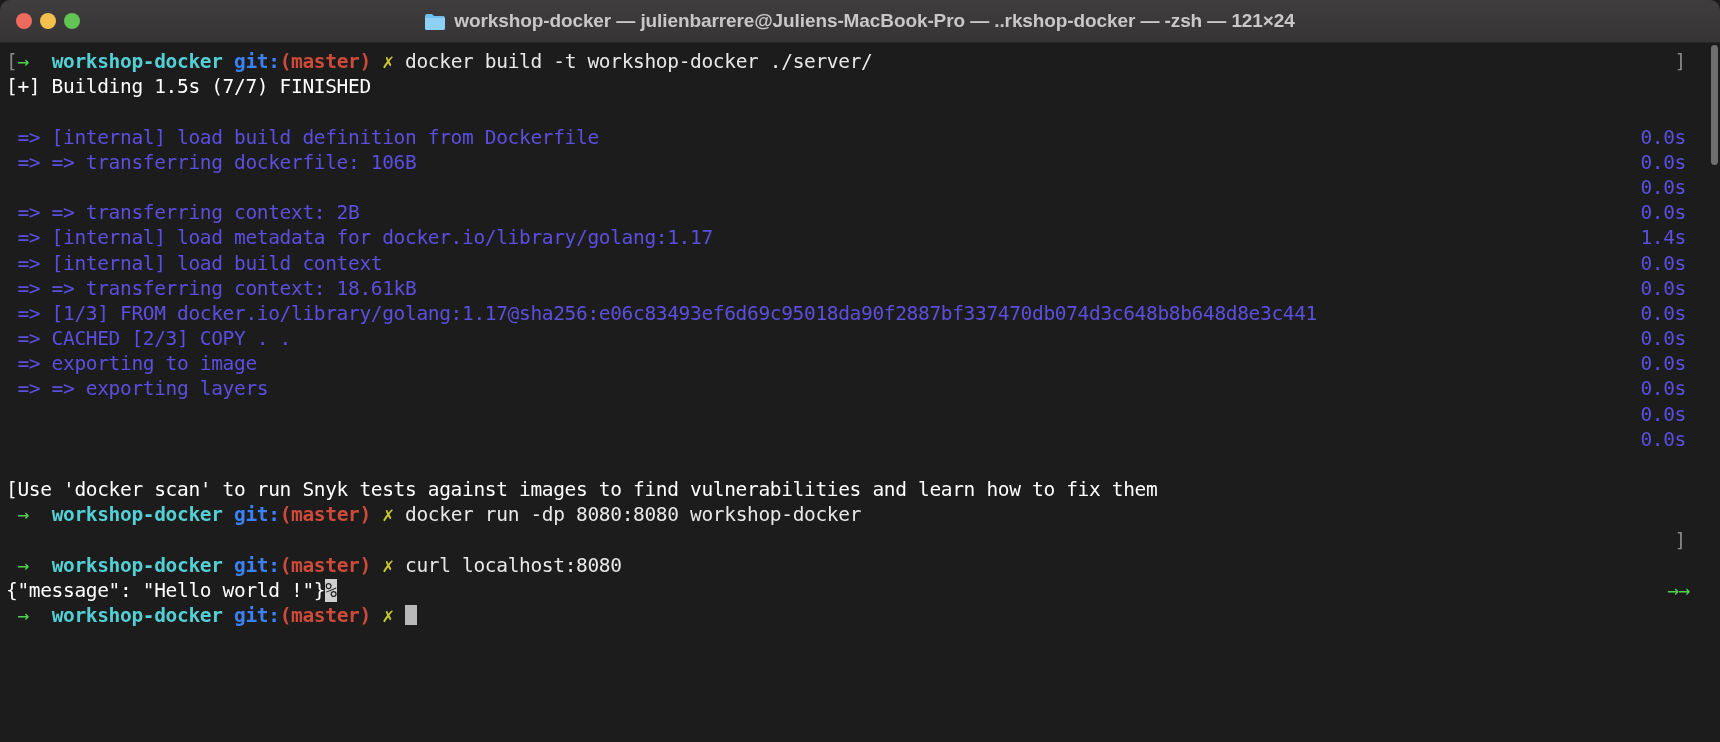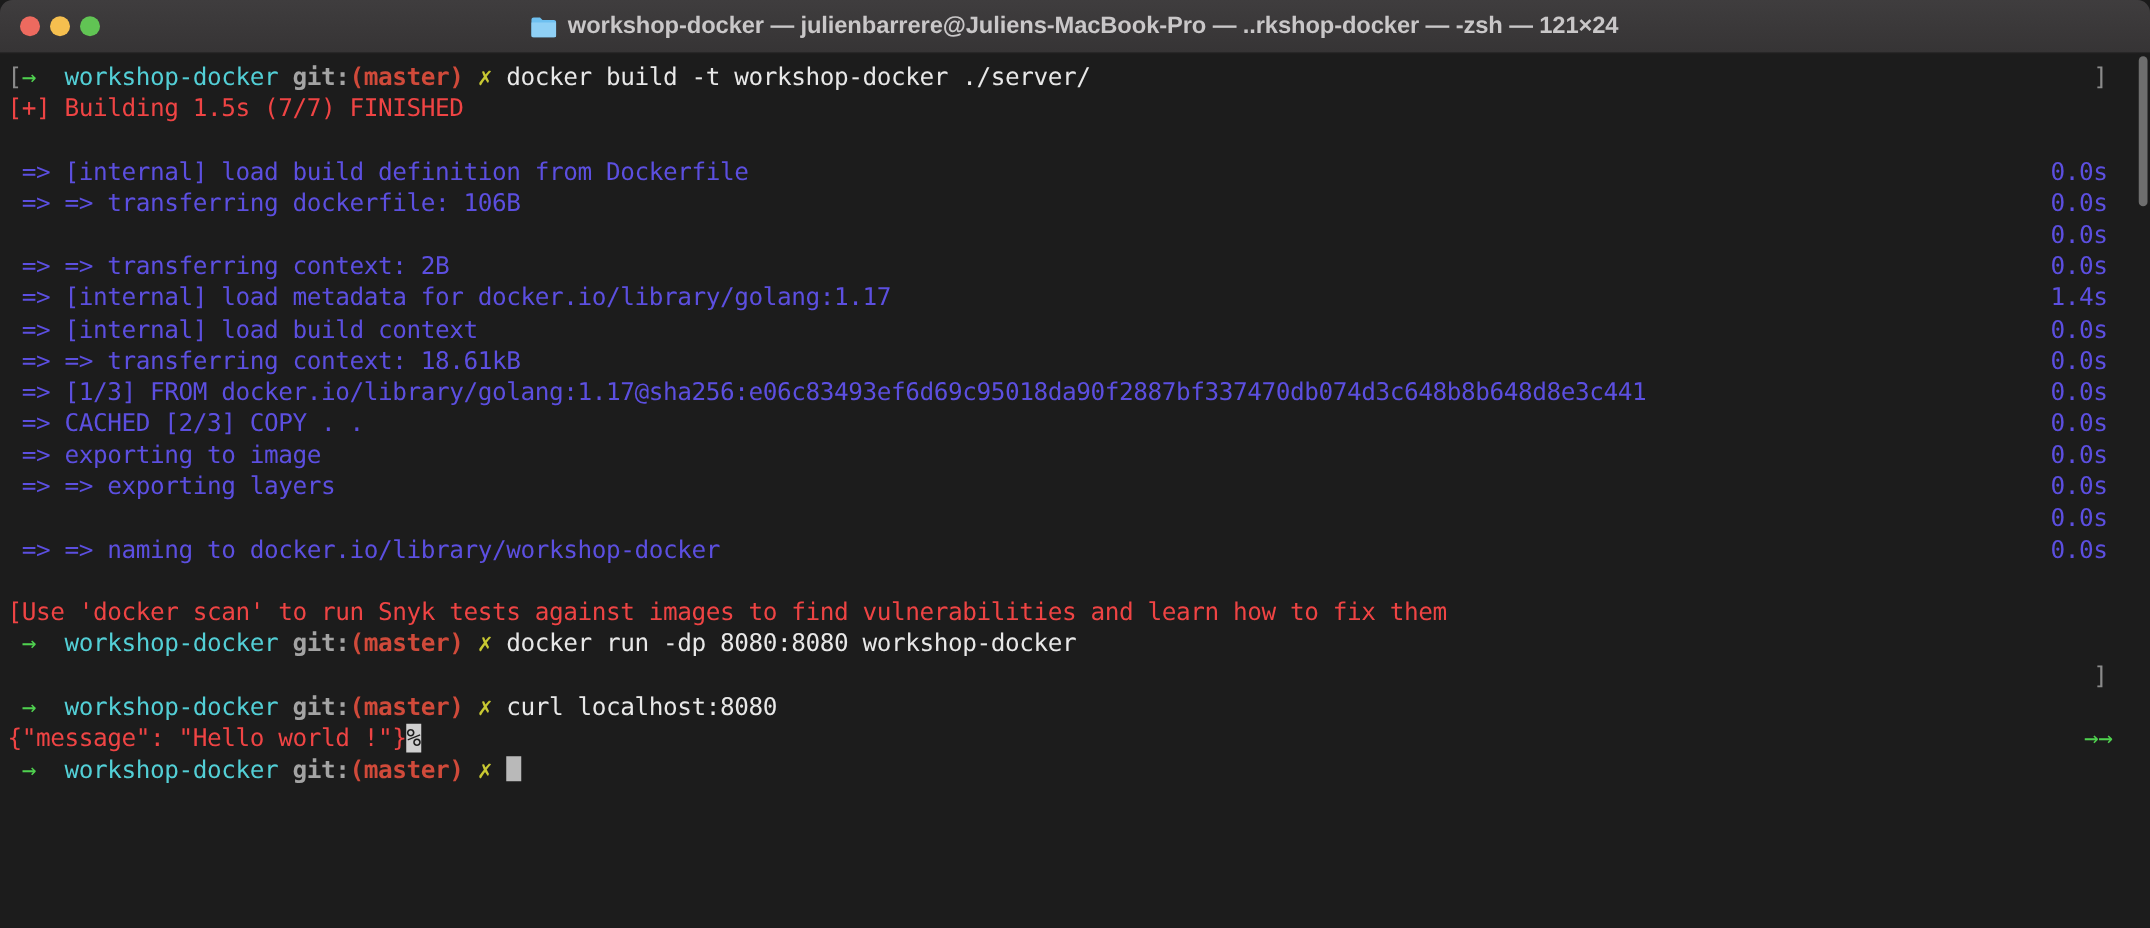--- a/index.html
+++ b/index.html
@@ -103,27 +103,27 @@
     position: relative;
   }
   .line .right {
     position: absolute;
     right: 18px;
     top: 0;
   }
 
   
   .c-arrow  { color: #4fd14f; }
-  .c-dir    { color: #53cfd6; font-weight: normal; }
-  .c-git    { color: #a3a3a3; font-weight: bold; }
+  .c-dir    { color: #53cfd6; font-weight: bold; }
+  .c-git    { color: #3b82f6; font-weight: bold; }
   .c-branch { color: #d04a3a; font-weight: bold; }
   .c-x      { color: #c8c832; font-weight: bold; }
   .c-cmd    { color: #e8e8e8; }
   .c-build  { color: #5c4fe0; }
-  .c-white  { color: #ef4444; }
+  .c-white  { color: #ffffff; }
 
   .cursor-block {
     display: inline-block;
     width: 11.5px;
     height: 20px;
     background: #b9b9b9;
     vertical-align: -3px;
   }
   .pct {
     background: #cfcfcf;
@@ -206,21 +206,21 @@
       <div class="line"><span class="right c-build">0.0s</span></div>
       <div class="line"><span class="c-build"> =&gt; =&gt; transferring context: 2B</span><span class="right c-build">0.0s</span></div>
       <div class="line"><span class="c-build"> =&gt; [internal] load metadata for docker.io/library/golang:1.17</span><span class="right c-build">1.4s</span></div>
       <div class="line"><span class="c-build"> =&gt; [internal] load build context</span><span class="right c-build">0.0s</span></div>
       <div class="line"><span class="c-build"> =&gt; =&gt; transferring context: 18.61kB</span><span class="right c-build">0.0s</span></div>
       <div class="line"><span class="c-build"> =&gt; [1/3] FROM docker.io/library/golang:1.17@sha256:e06c83493ef6d69c95018da90f2887bf337470db074d3c648b8b648d8e3c441</span><span class="right c-build">0.0s</span></div>
       <div class="line"><span class="c-build"> =&gt; CACHED [2/3] COPY . .</span><span class="right c-build">0.0s</span></div>
       <div class="line"><span class="c-build"> =&gt; exporting to image</span><span class="right c-build">0.0s</span></div>
       <div class="line"><span class="c-build"> =&gt; =&gt; exporting layers</span><span class="right c-build">0.0s</span></div>
       <div class="line"><span class="right c-build">0.0s</span></div>
-      <div class="line"><span class="c-build"> =&gt; =&gt; naming to docker.io/library/workshop-docker</span><span class="right c-build">0.0s</span></div>
+      <div class="line"><span class="right c-build">0.0s</span></div>
 
       <div class="line"> </div>
 
       <div class="line"><span class="c-white">[Use 'docker scan' to run Snyk tests against images to find vulnerabilities and learn how to fix them</span></div>
 
       <div class="line"> <span class="c-arrow">→</span>  <span class="c-dir">workshop-docker</span> <span class="c-git">git:</span><span class="c-branch">(master)</span> <span class="c-x">✗</span> <span class="c-cmd">docker run -dp 8080:8080 workshop-docker</span></div>
 
       <div class="line"><span class="right bracket">]</span></div>
 
       <div class="line"> <span class="c-arrow">→</span>  <span class="c-dir">workshop-docker</span> <span class="c-git">git:</span><span class="c-branch">(master)</span> <span class="c-x">✗</span> <span class="c-cmd">curl localhost:8080</span></div>

